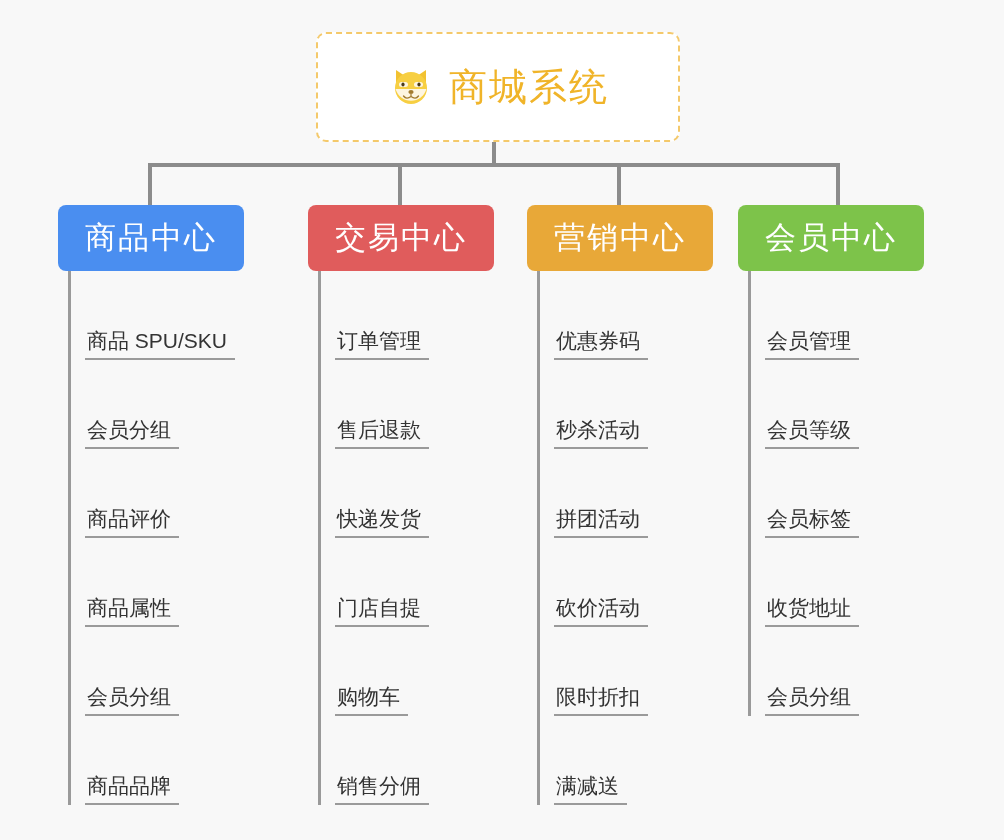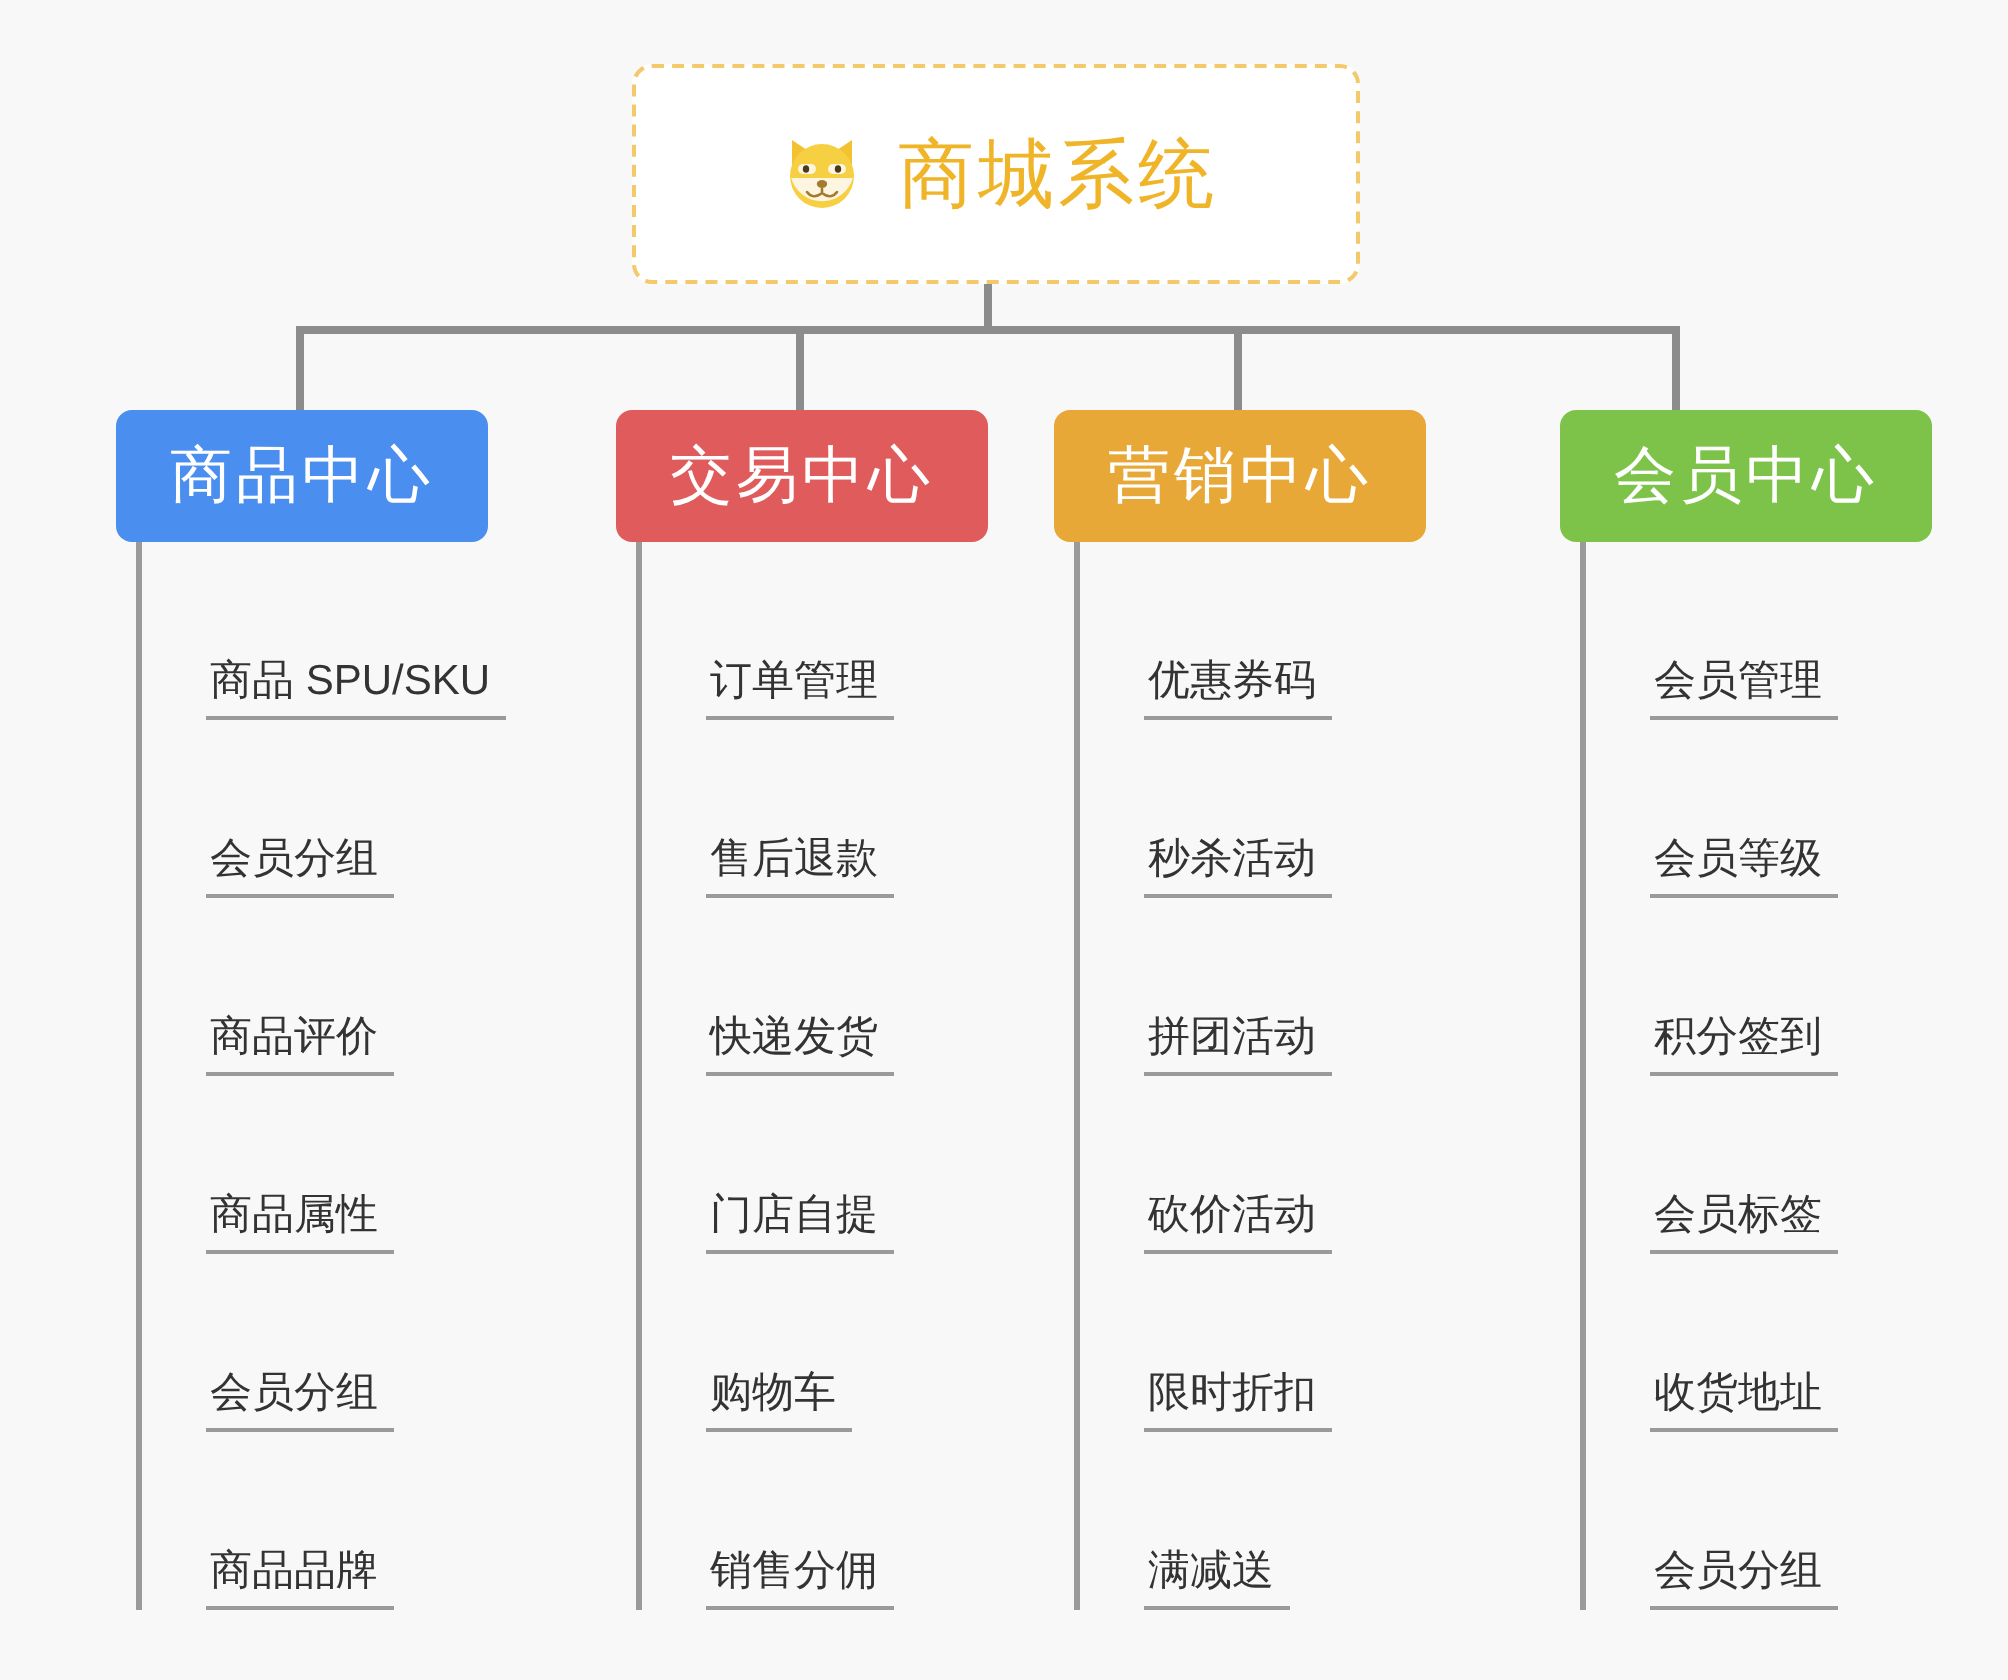--- a/index.html
+++ b/index.html
@@ -82,21 +82,21 @@
   .children {
     position: relative;
     margin-left: 10px;
     padding-left: 0;
     border-left: 3px solid #9a9a9a;
   }
   .child {
     height: 89px;
     display: flex;
     align-items: flex-end;
-    padding-left: 32px;
+    padding-left: 14px;
   }
   .child-label {
     display: inline-block;
     font-size: 21px;
     color: #333333;
     border-bottom: 2px solid #9a9a9a;
     padding: 0 8px 4px 2px;
     white-space: nowrap;
     line-height: 1.25;
   }
@@ -208,35 +208,32 @@
         </div>
       <div class="child">
           <span class="child-label">限时折扣</span>
         </div>
       <div class="child">
           <span class="child-label">满减送</span>
         </div>
     </div>
   </div>
 
-  <div class="col" style="left:780px; width:186px;">
+  <div class="col" style="left:738px; width:186px;">
     <div class="cat-box" style="background:#7dc34a;">
       <span>会员中心</span>
     </div>
     <div class="children">
       <div class="child">
           <span class="child-label">会员管理</span>
         </div>
       <div class="child">
           <span class="child-label">会员等级</span>
         </div>
       <div class="child">
-          <span class="child-label">积分签到</span>
-        </div>
-      <div class="child">
           <span class="child-label">会员标签</span>
         </div>
       <div class="child">
           <span class="child-label">收货地址</span>
         </div>
       <div class="child">
           <span class="child-label">会员分组</span>
         </div>
     </div>
   </div>

